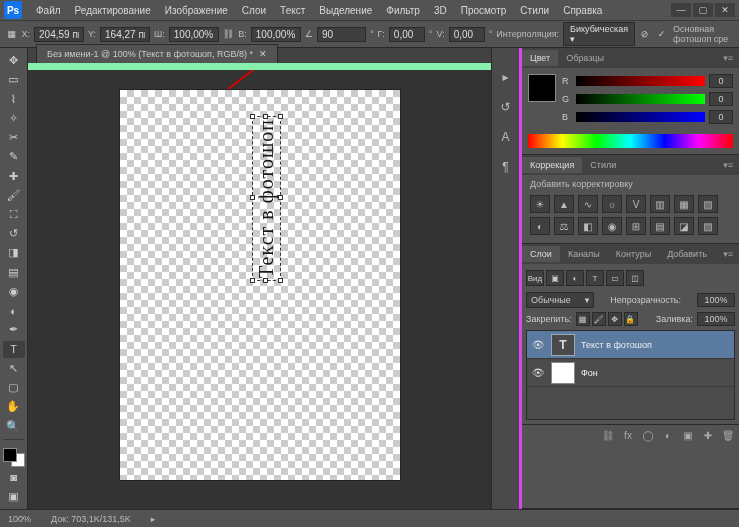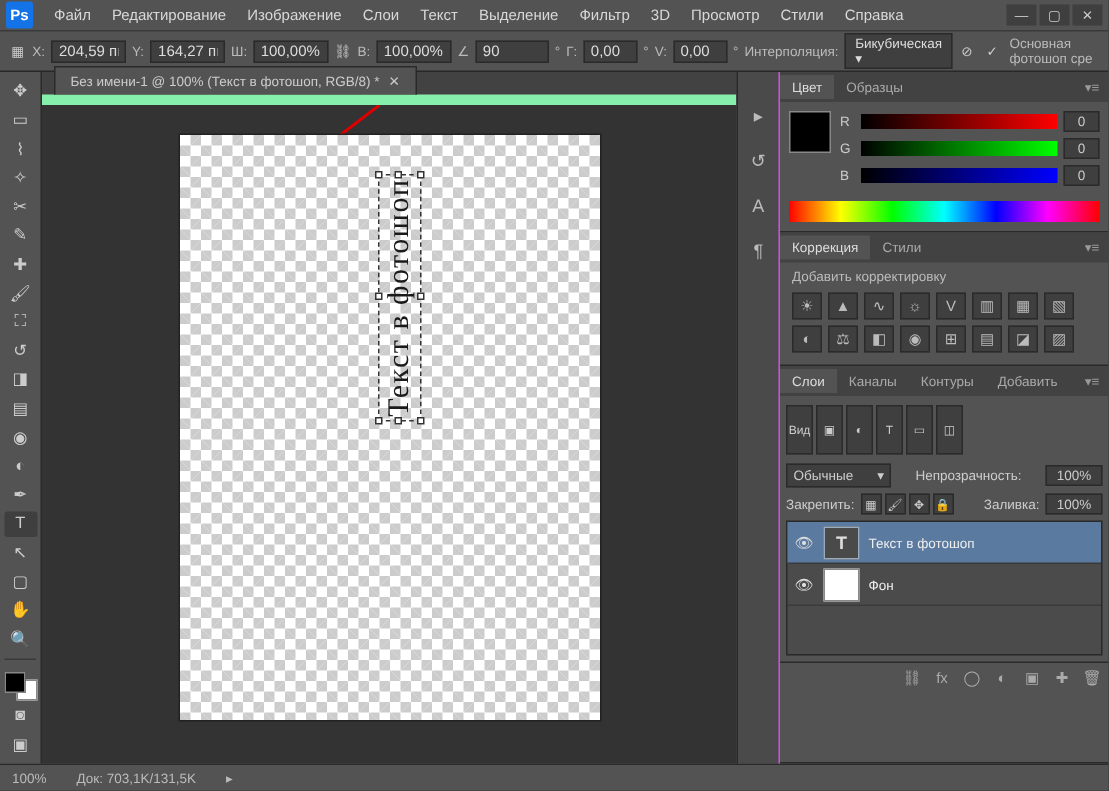--- a/index.html
+++ b/index.html
@@ -44,21 +44,21 @@
   background-position: 0 0, 0 7px, 7px -7px, -7px 0;
   background-color: #fff;
   box-shadow: 0 0 0 1px #222;
   position: relative;
 }
 .text-box { position: absolute; top: 26px; left: 132px; border: 1px dashed #333; padding: 2px; }
 .text-box .txt { writing-mode: vertical-rl; text-orientation: mixed; font-family: "Times New Roman", serif; font-size: 20px; color: #1a1a1a; letter-spacing: 1px; transform: rotate(180deg); }
 .handle { position: absolute; width: 5px; height: 5px; background: #fff; border: 1px solid #333; }
 .arrow-svg { position: absolute; top: 0; left: 0; pointer-events: none; }
 
-.right-panels { width: 220px; background: #535353; border-left: 1px solid #d946ef; display: flex; flex-direction: column; font-size: 9px; color: #ccc; }
+.right-panels { width: 220px; background: #535353; border-left: 3px solid #d946ef; display: flex; flex-direction: column; font-size: 9px; color: #ccc; }
 .sidebar-icons { width: 28px; background:#4a4a4a; border-left:1px solid #2a2a2a; display:flex; flex-direction:column; align-items:center; padding-top:20px; gap:12px; }
 .sidebar-icons .sicon { width:18px; height:18px; color:#bbb; display:flex; align-items:center; justify-content:center; font-size:12px; }
 .panel { border-bottom: 1px solid #2a2a2a; }
 .panel-tabs { display: flex; background: #424242; height: 20px; align-items: center; }
 .ptab { padding: 3px 8px; font-size: 9px; color: #aaa; cursor: pointer; }
 .ptab.active { background: #535353; color: #ddd; }
 .ptab-collapse { margin-left:auto; padding: 0 6px; color:#999; }
 
 .color-panel-body { padding: 6px; display: flex; gap: 6px; align-items: flex-start; }
 .color-swatch { width: 28px; height: 28px; background: #000; border: 1px solid #888; position: relative; }
@@ -93,21 +93,21 @@
 .layer-thumb { width:24px; height:22px; background:#fff; border:1px solid #888; display:flex; align-items:center; justify-content:center; font-size:12px; font-weight:bold; }
 .layer-thumb.text { background:#4a4a4a; color:#ddd; border-color:#9ab; }
 .layer-name { font-size:9px; color:#eee; }
 
 .layer-footer { display:flex; gap:2px; padding:2px; border-top:1px solid #2a2a2a; justify-content:flex-end; }
 .layer-footer span { width:18px; height:16px; color:#aaa; display:flex; align-items:center; justify-content:center; font-size:10px; }
 
 .statusbar { height: 18px; background: #535353; border-top: 1px solid #2a2a2a; display: flex; align-items: center; padding: 0 8px; gap: 20px; font-size: 9px; color: #bbb; }
 
 .filter-bar { display:flex; gap:2px; padding:2px 0; }
-.filter-bar span { width:18px; height:33px; background:#3f3f3f; border:1px solid #2a2a2a; font-size:8px; display:flex; align-items:center; justify-content:center; }
+.filter-bar span { width:18px; height:16px; background:#3f3f3f; border:1px solid #2a2a2a; font-size:8px; display:flex; align-items:center; justify-content:center; }
 </style>
 </head>
 <body>
 
 <div class="titlebar">
   <div class="ps-logo">Ps</div>
   <div class="menubar">
     <div class="menu-item">Файл</div>
     <div class="menu-item">Редактирование</div>
     <div class="menu-item">Изображение</div>

